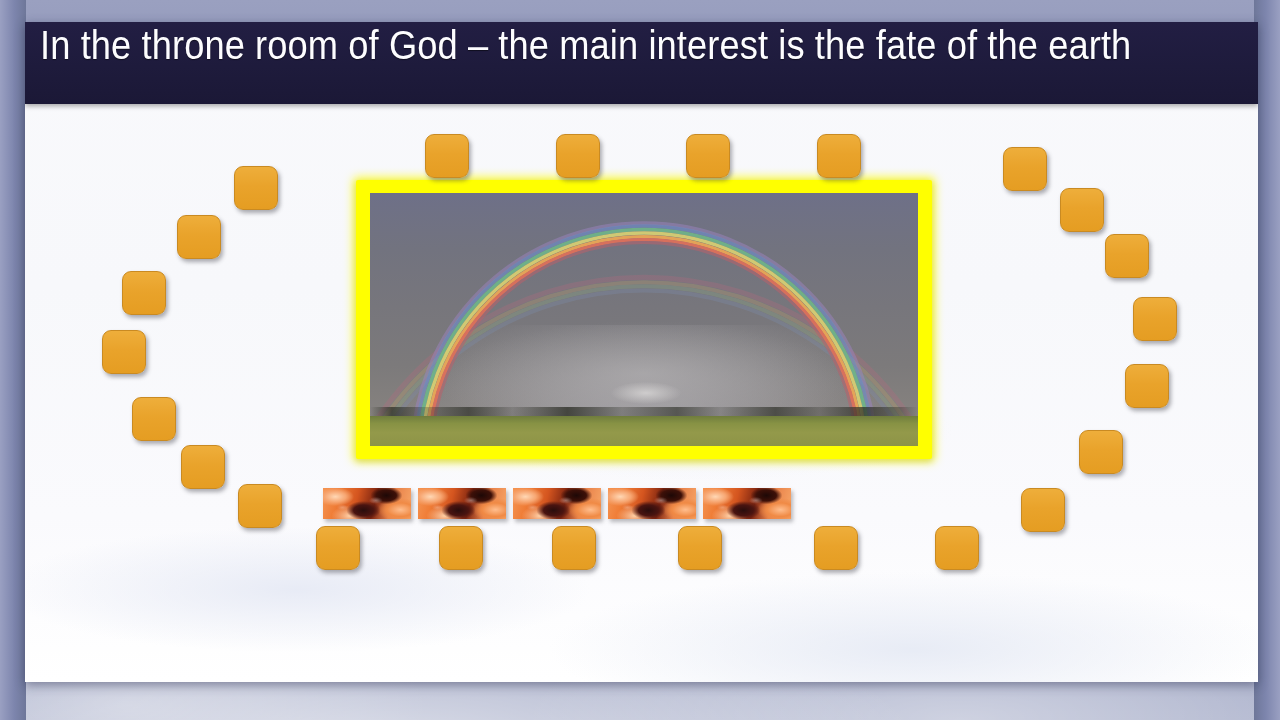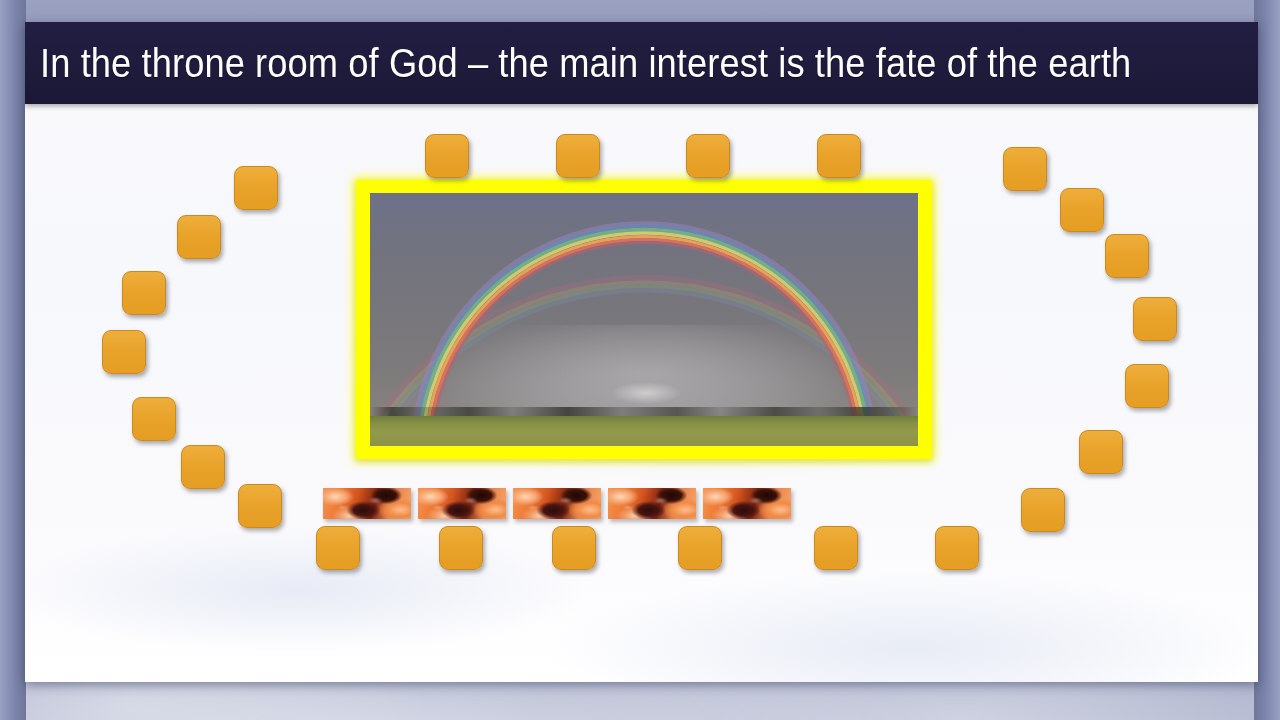--- a/index.html
+++ b/index.html
@@ -40,21 +40,21 @@
   #under-title-shade{
     position:absolute;left:0;top:0;width:100%;height:74px;
     background:linear-gradient(180deg,rgba(158,162,178,.55) 0%,rgba(196,199,212,.32) 35%,rgba(246,247,250,0) 100%);
     pointer-events:none;
   }
 
   
   #title-band{
     position:absolute;left:0;top:0;width:1233px;height:82px;
     background:linear-gradient(180deg,#221e43 0%,#1e1b3c 55%,#1b1836 100%);
-    display:flex;align-items:center;
+    display:flex;
     box-shadow:0 2px 5px rgba(0,0,0,.35);
   }
   #title-text{
     color:#fdfdff;
     font-family:"Liberation Sans Narrow","Liberation Sans",sans-serif;
     font-size:41px;font-weight:400;letter-spacing:.1px;
     padding-left:17px;white-space:nowrap;
     transform:scaleX(.885);transform-origin:left center;
     text-shadow:0 1px 1px rgba(0,0,0,.5);
   }

